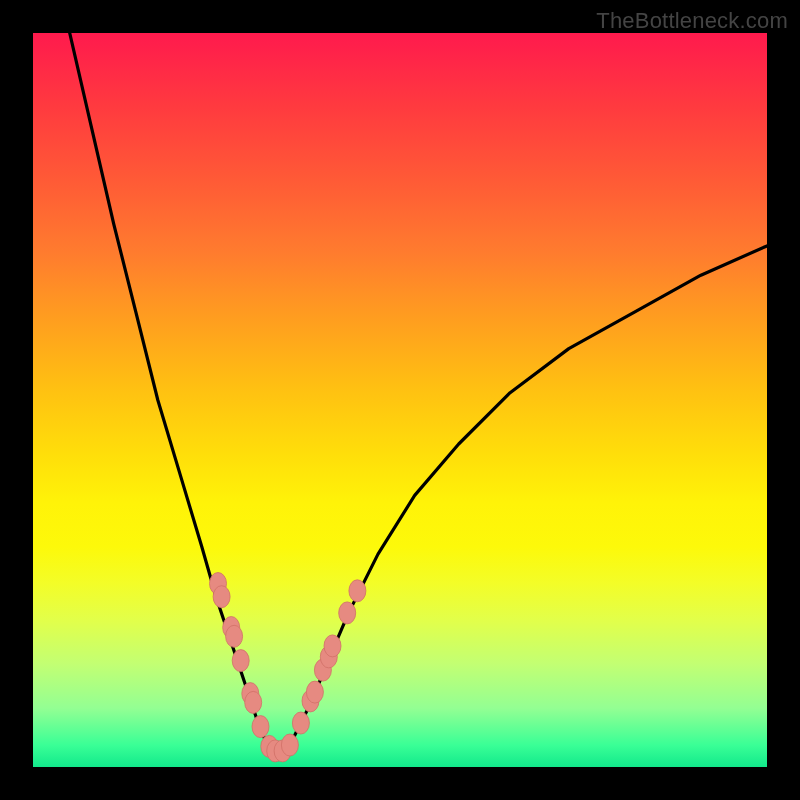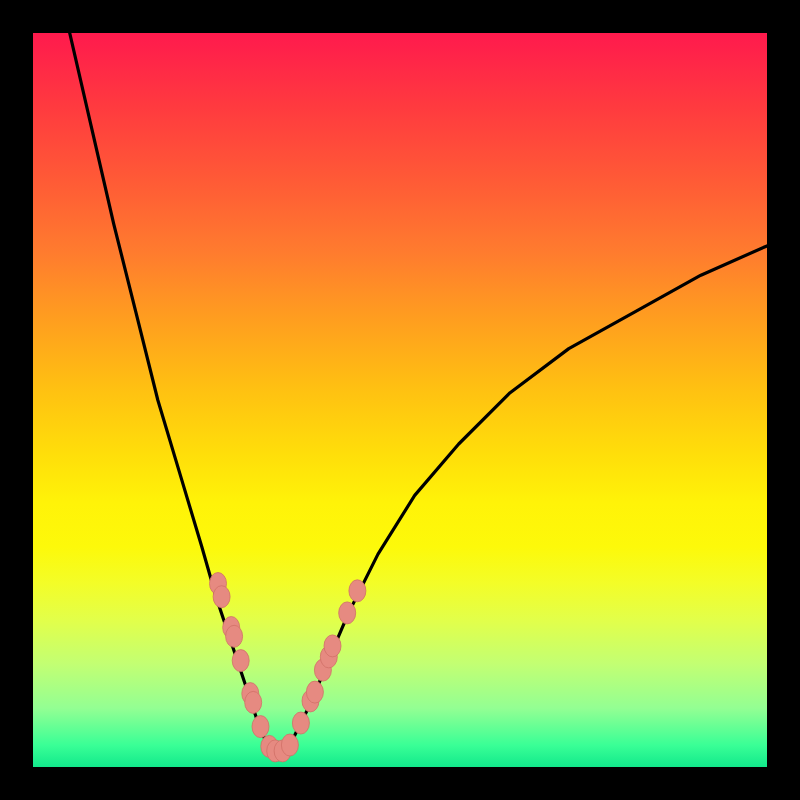--- a/index.html
+++ b/index.html
@@ -85,13 +85,14 @@
           <ellipse cx="277.5" cy="667.9" rx="8.5" ry="11" fill="#e68a81" stroke="#d17067" stroke-width="0.8"></ellipse>
           <ellipse cx="281.9" cy="659.1" rx="8.5" ry="11" fill="#e68a81" stroke="#d17067" stroke-width="0.8"></ellipse>
           <ellipse cx="289.9" cy="637.1" rx="8.5" ry="11" fill="#e68a81" stroke="#d17067" stroke-width="0.8"></ellipse>
           <ellipse cx="295.8" cy="623.9" rx="8.5" ry="11" fill="#e68a81" stroke="#d17067" stroke-width="0.8"></ellipse>
           <ellipse cx="299.5" cy="612.9" rx="8.5" ry="11" fill="#e68a81" stroke="#d17067" stroke-width="0.8"></ellipse>
           <ellipse cx="314.2" cy="579.9" rx="8.5" ry="11" fill="#e68a81" stroke="#d17067" stroke-width="0.8"></ellipse>
           <ellipse cx="324.4" cy="557.8" rx="8.5" ry="11" fill="#e68a81" stroke="#d17067" stroke-width="0.8"></ellipse>
         </g>
     </svg>
   </div>
+  <div class="watermark">TheBottleneck.com</div>
 </div>
 
 </body></html>

